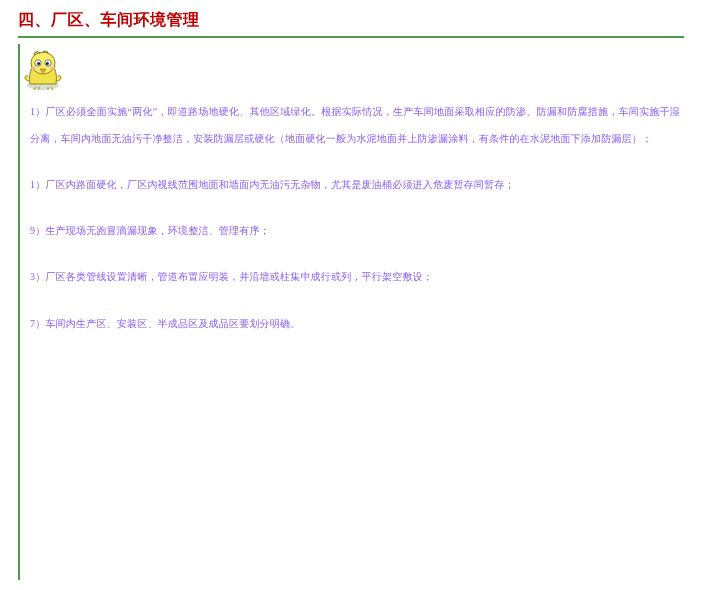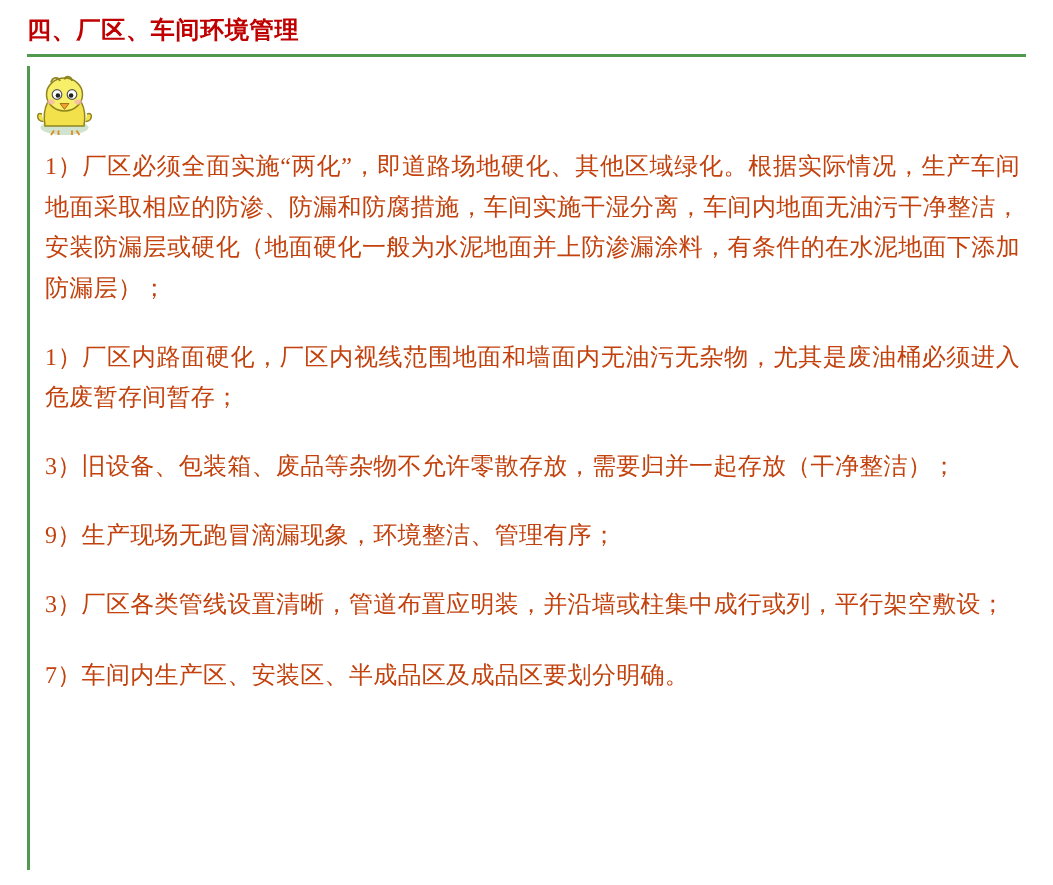--- a/index.html
+++ b/index.html
@@ -58,23 +58,23 @@
     height: 42px;
   }
   
   .body-block {
     position: absolute;
     left: 30px;
     top: 98px;
     width: 650px;
   }
   .para {
-    font-size: 16px;
+    font-size: 10px;
     line-height: 27px;
-    color: #c2410c;
+    color: #8b5cf6;
     margin: 0 0 19px 0;
     text-align: justify;
     letter-spacing: 0.2px;
   }
   .para:last-child {
     margin-bottom: 0;
     margin-top: 20px;
   }
 </style>
 </head>
@@ -104,19 +104,18 @@
       <ellipse cx="12" cy="18" rx="2.5" ry="1.6" fill="#f6b8b0" opacity="0.8"></ellipse>
       <ellipse cx="30" cy="18" rx="2.5" ry="1.6" fill="#f6b8b0" opacity="0.8"></ellipse>
       <path d="M14 37 L12 40 M17 37 L17 40" stroke="#e08b20" stroke-width="1.2"></path>
       <path d="M26 37 L26 40 M29 37 L31 40" stroke="#e08b20" stroke-width="1.2"></path>
     </svg>
   </div>
 
   <div class="body-block">
     <p class="para">1）厂区必须全面实施“两化”，即道路场地硬化、其他区域绿化。根据实际情况，生产车间地面采取相应的防渗、防漏和防腐措施，车间实施干湿分离，车间内地面无油污干净整洁，安装防漏层或硬化（地面硬化一般为水泥地面并上防渗漏涂料，有条件的在水泥地面下添加防漏层）；</p>
     <p class="para">1）厂区内路面硬化，厂区内视线范围地面和墙面内无油污无杂物，尤其是废油桶必须进入危废暂存间暂存；</p>
-    <p class="para">3）旧设备、包装箱、废品等杂物不允许零散存放，需要归并一起存放（干净整洁）；</p>
     <p class="para">9）生产现场无跑冒滴漏现象，环境整洁、管理有序；</p>
     <p class="para">3）厂区各类管线设置清晰，管道布置应明装，并沿墙或柱集中成行或列，平行架空敷设；</p>
     <p class="para">7）车间内生产区、安装区、半成品区及成品区要划分明确。</p>
   </div>
 
 </div>
 
 </body></html>

